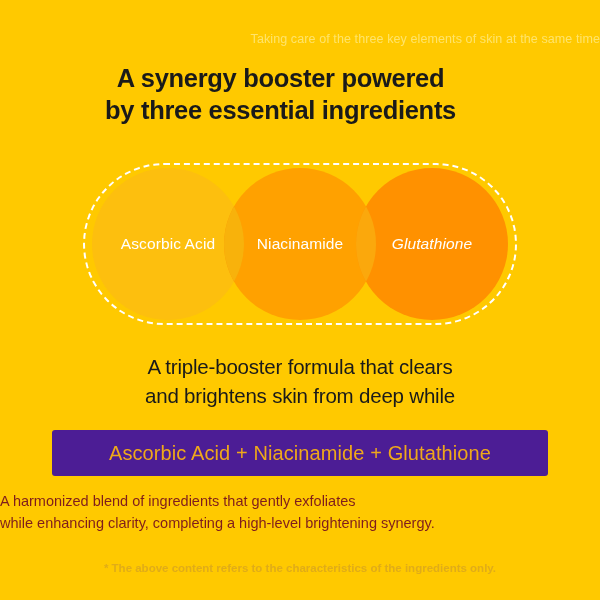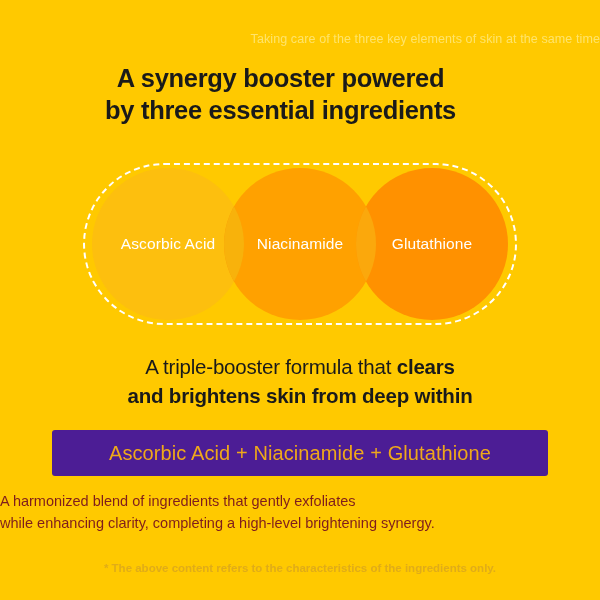--- a/index.html
+++ b/index.html
@@ -110,36 +110,36 @@
     align-items: center;
     justify-content: center;
     color: #FFFFFF;
     font-size: 15.5px;
     font-weight: 400;
     letter-spacing: 0.1px;
     white-space: nowrap;
   }
   .lbl-a { left: 92px;  top: 18px; }
   .lbl-b { left: 224px; top: 18px; }
-  .lbl-c { left: 356px; top: 18px; }
+  .lbl-c { left: 356px; top: 18px; font-style: italic; }
 
   
   .subhead {
     position: absolute;
     top: 352px;
     left: 0;
     width: 600px;
     text-align: center;
     color: #1A1A1A;
     font-size: 20.5px;
     line-height: 29px;
     font-weight: 400;
     letter-spacing: -0.2px;
   }
-  .subhead b { font-weight: 700; }
+  .subhead b { font-weight: 400; }
   .subhead .ln { display: block; }
 
   
   .pill {
     position: absolute;
     left: 52px;
     top: 430px;
     width: 496px;
     height: 46px;
     background: #4c1d95;
@@ -210,21 +210,21 @@
     <div class="circle-label lbl-a">
       <span>Ascorbic Acid</span>
     </div>
     <div class="circle-label lbl-c">
       <span>Glutathione</span>
     </div>
   </div>
 
   <div class="subhead">
     <span class="ln"><span>A triple-booster formula that </span><b>clears</b></span>
-    <span class="ln"><b>and brightens skin from deep within</b></span>
+    <span class="ln"><b>and brightens skin from deep while</b></span>
   </div>
 
   <div class="pill">
     <span class="pill-text">Ascorbic Acid + Niacinamide + Glutathione</span>
   </div>
 
   <div class="body-copy">
     <span class="ln">A harmonized blend of ingredients that gently exfoliates</span>
     <span class="ln">while enhancing clarity, completing a high-level brightening synergy.</span>
   </div>

